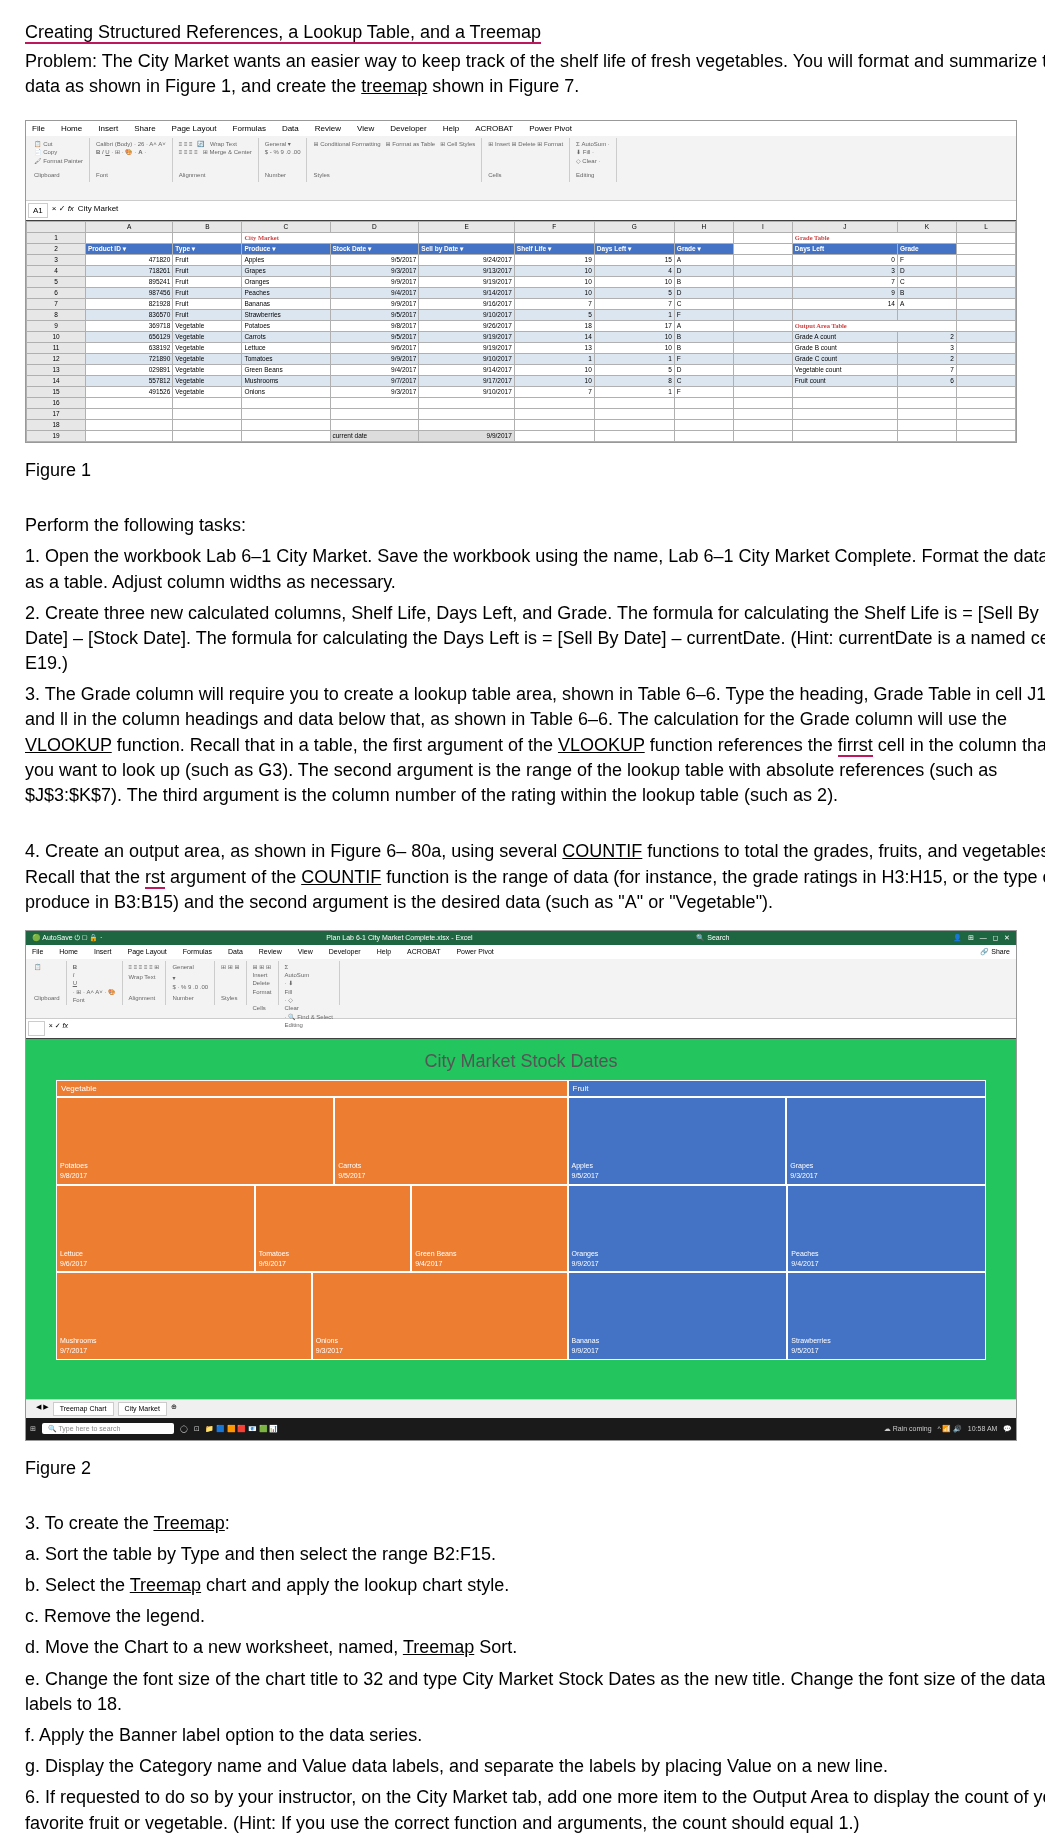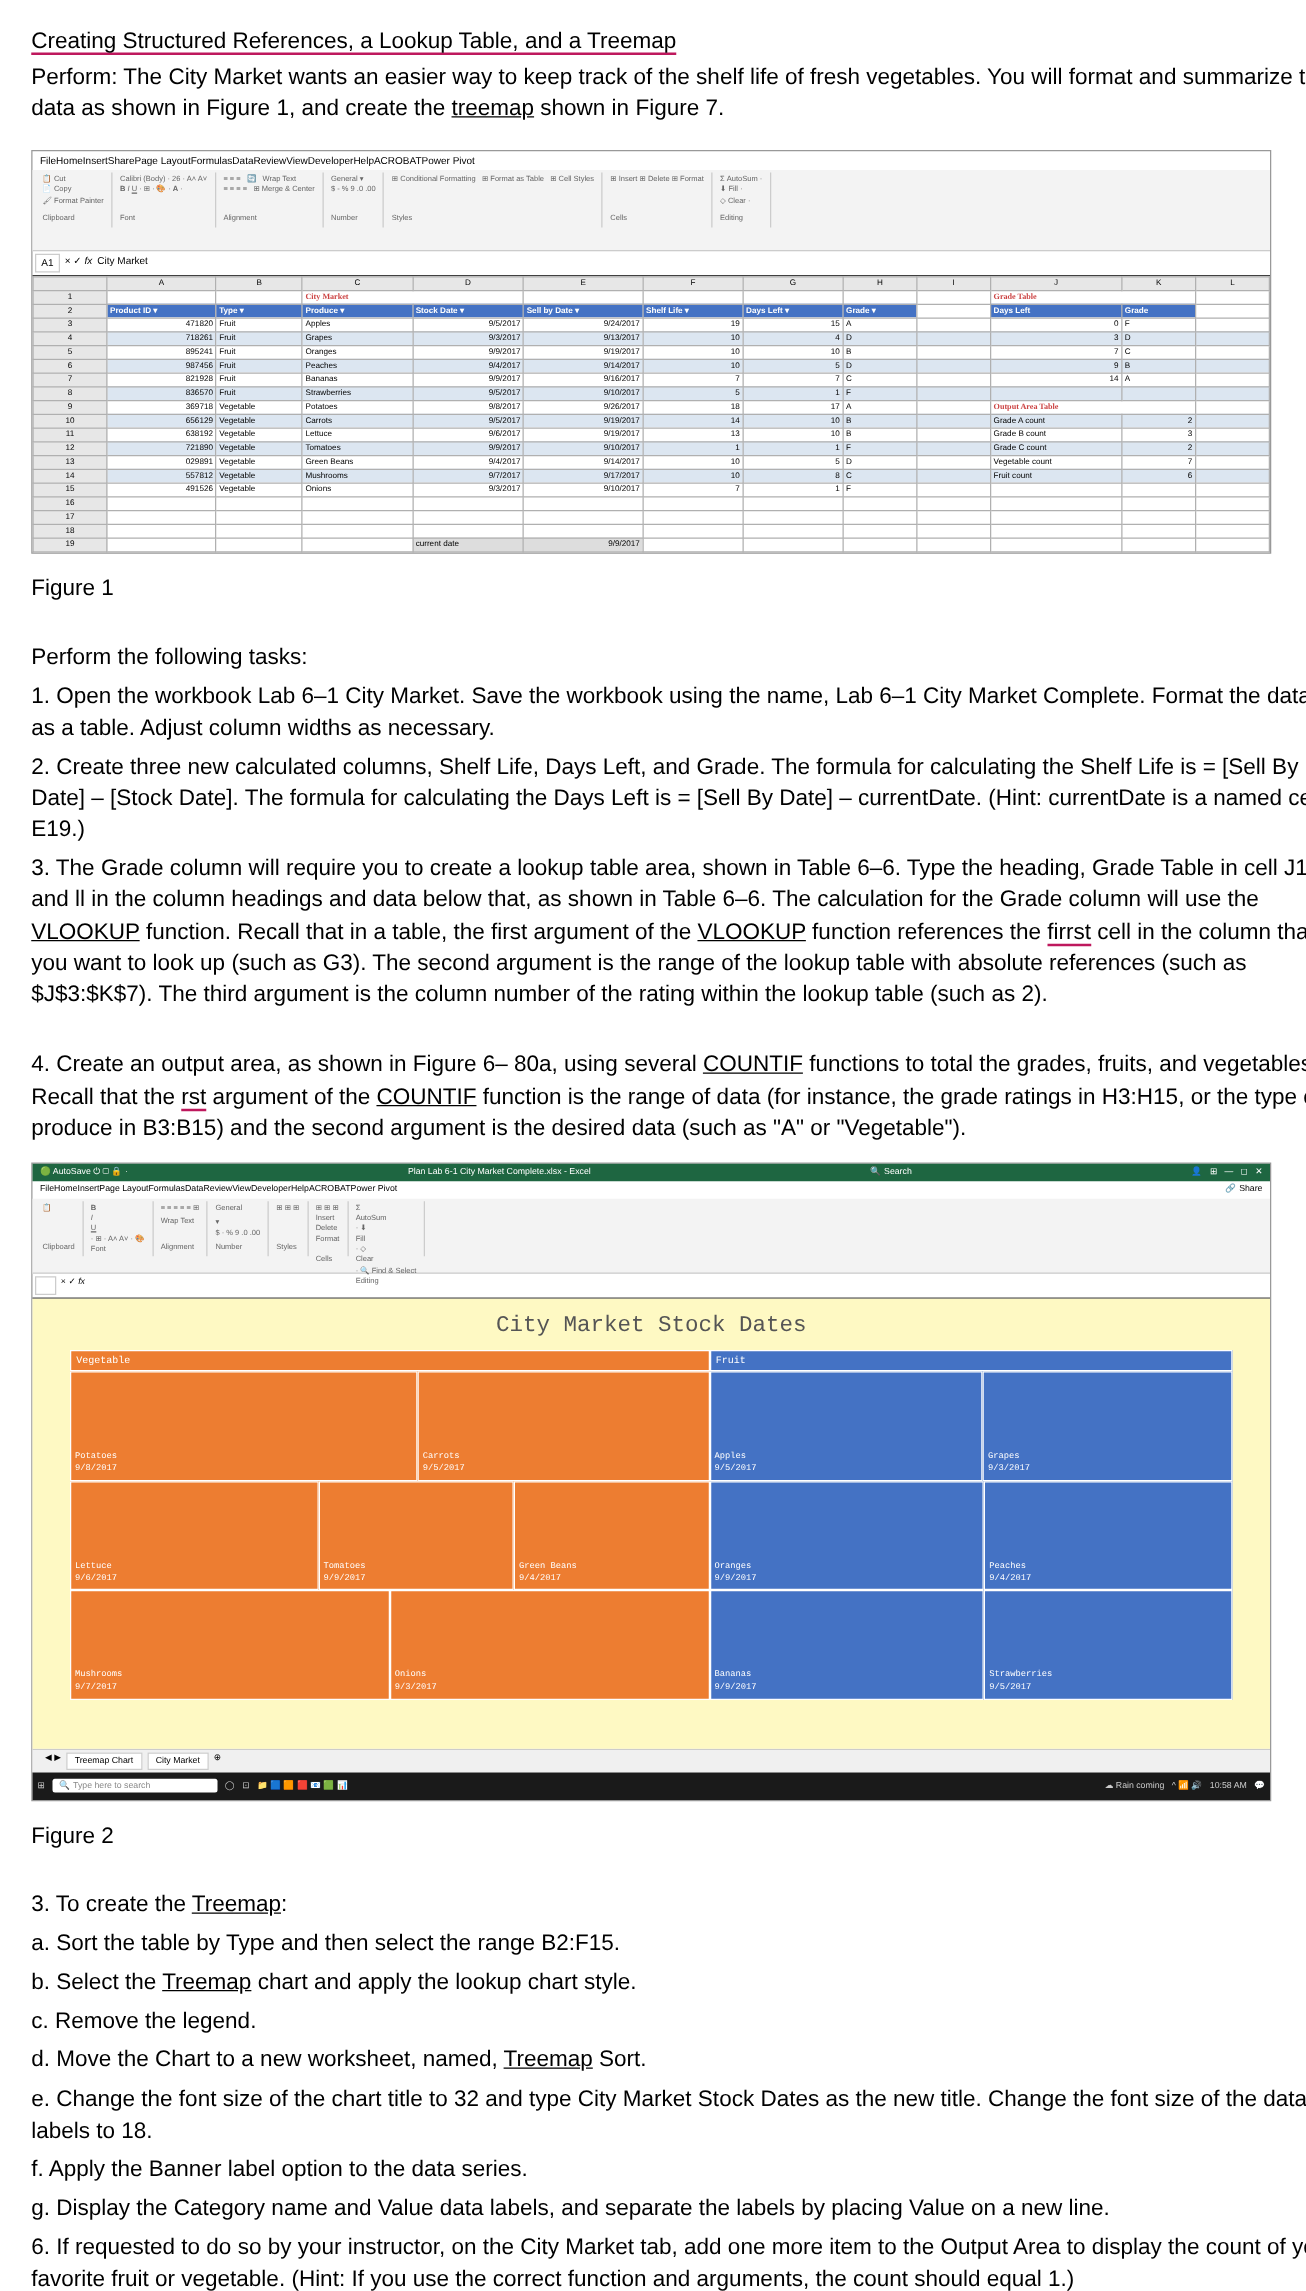--- a/index.html
+++ b/index.html
@@ -15,40 +15,40 @@
     .title-line { font-size: 18px; margin-bottom: 4px; }
     .underline { text-decoration: underline; color: #000; }
     .red-underline { border-bottom: 2px solid #be185d; display: inline; }
     .problem { margin-bottom: 20px; }
     .figure-img { margin: 15px 0; }
     .figure-label { font-size: 18px; margin: 10px 0 30px 0; }
     .tasks-header { margin-top: 30px; margin-bottom: 6px; }
     .task-item { margin-bottom: 6px; }
     .excel-sim { font-size: 8px; width: 990px; border: 1px solid #999; position: relative; }
     .excel-ribbon { height: 60px; background: #f3f3f3; border-bottom: 1px solid #ccc; display: flex; align-items: flex-start; padding: 2px; font-size: 7px; }
-    .ribbon-tabs { display: flex; gap: 0; padding: 2px 6px; font-size: 8px; }
+    .ribbon-tabs { display: flex; gap: 16px; padding: 2px 6px; font-size: 8px; }
     .ribbon-group { border-right: 1px solid #ccc; padding: 2px 6px; height: 40px; font-size: 6px; color: #666; display: flex; flex-direction: column; justify-content: space-between; }
     .cell-ref { border: 1px solid #ccc; padding: 1px 4px; font-size: 8px; }
     .formula-bar { display: flex; border-bottom: 1px solid #404040; padding: 2px; gap: 4px; font-size: 8px; }
     .sheet { font-size: 6.5px; }
     table.grid { border-collapse: collapse; width: 100%; }
     table.grid td, table.grid th { border: 1px solid #b0b0b0; padding: 0 2px; height: 10px; min-width: 24px; text-align: left; font-size: 6.5px; white-space: nowrap; }
     table.grid th { background: #e7e7e7; text-align: center; font-weight: normal; }
     .col-header { background: #4472C4 !important; color: #fff; font-weight: bold; font-size: 6.5px; }
     .title-cell { color: #cc4444; font-size: 14px; font-weight: bold; font-family: 'Times New Roman', serif; }
     .grade-title { color: #cc4444; font-size: 14px; font-weight: bold; font-family: 'Times New Roman', serif; }
     .output-title { color: #cc4444; font-size: 11px; font-weight: bold; font-family: 'Times New Roman', serif; }
     .data-row td { background: #dce6f1; }
     .data-row-alt td { background: #fff; }
     .r { text-align: right !important; }
     
     .excel-sim2 { width: 990px; border: 1px solid #999; font-size: 7px; }
     .sim2-titlebar { background: #1e6641; color: #fff; display: flex; justify-content: space-between; padding: 2px 6px; font-size: 7px; }
     .sim2-ribbon { height: 55px; background: #f3f3f3; border-bottom: 1px solid #ccc; display: flex; padding: 2px; font-size: 6px; }
-    .treemap-area { height: 340px; background: #fef9c3; padding: 10px 30px; position: relative; font-family: Liberation Mono, monospace; }
+    .treemap-area { height: 340px; background: #22c55e; padding: 10px 30px; position: relative; }
     .treemap-title { text-align: center; font-size: 18px; color: #555; margin-bottom: 6px; }
     .treemap-chart { display: flex; height: 280px; gap: 0; }
     .tree-veg { flex: 1.1; display: flex; flex-direction: column; gap: 0; }
     .tree-fruit { flex: 0.9; display: flex; flex-direction: column; gap: 0; }
     .tree-row { display: flex; flex: 1; gap: 0; }
     .tree-cell { border: 1px solid #fff; display: flex; flex-direction: column; justify-content: flex-end; padding: 3px; color: #fff; font-size: 7px; overflow: hidden; }
     .orange { background: #ed7d31; }
     .blue { background: #4472c4; }
     .cat-banner { font-size: 8px; padding: 2px 4px; color: #fff; border: 1px solid #fff; }
     .taskbar { background: #1a1a1a; height: 22px; display: flex; align-items: center; padding: 0 4px; gap: 6px; color: #ccc; font-size: 7px; }
@@ -59,21 +59,21 @@
 </head>
 <body>
 
 
 
 
 <div class="title-line">
   <span class="red-underline">Creating Structured References, a Lookup Table, and a Treemap</span>
 </div>
 <div class="problem">
-  <span>Perform:</span><span> The City Market wants an easier way to keep track of the shelf life of fresh vegetables. You will format and summarize the data as shown in Figure 1, and create the </span><span class="underline">treemap</span><span> shown in Figure 7.</span>
+  <span>Problem:</span><span> The City Market wants an easier way to keep track of the shelf life of fresh vegetables. You will format and summarize the data as shown in Figure 1, and create the </span><span class="underline">treemap</span><span> shown in Figure 7.</span>
 </div>
 
 
 <div class="figure-img">
   <div class="excel-sim">
     <div class="ribbon-tabs">
       <span>File</span>
       <span class="active">Home</span>
       <span>Insert</span>
       <span>Share</span>

